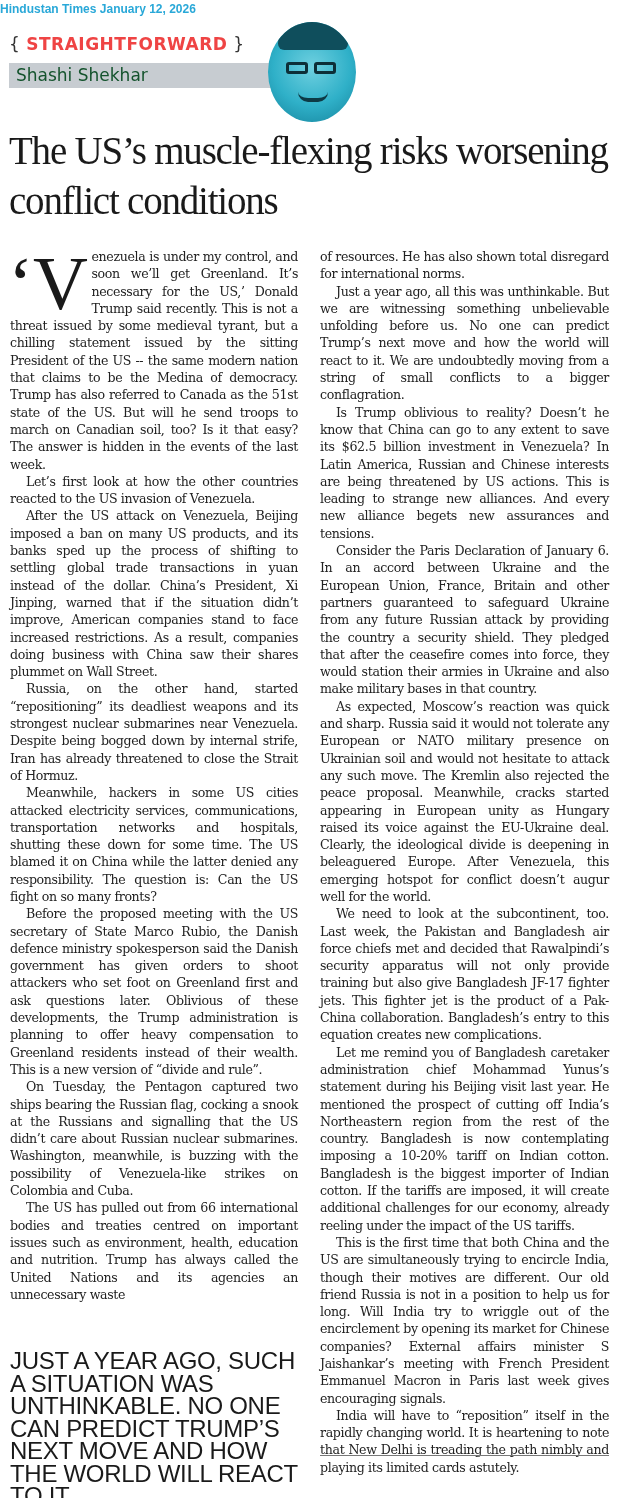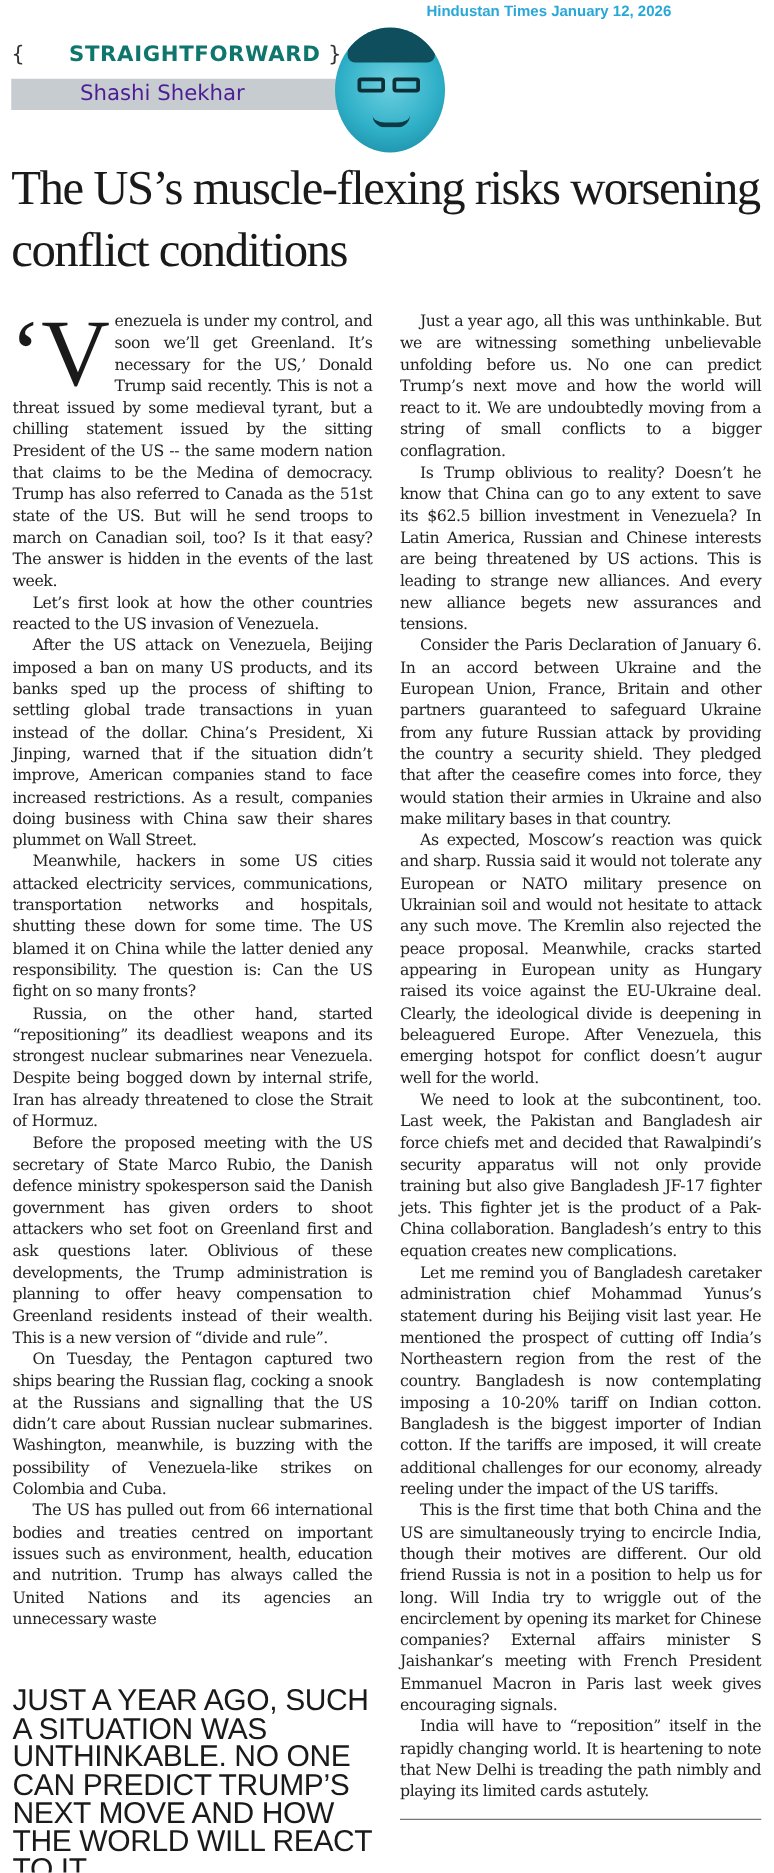--- a/index.html
+++ b/index.html
@@ -1,25 +1,25 @@
 <!DOCTYPE html>
 <html><head>
 <meta charset="utf-8">
 <style>
   html, body { margin: 0; padding: 0; background: #ffffff; }
   body { width: 619px; height: 1498px; position: relative; overflow: hidden; color: #1c1c1c; }
-  .masthead { position: absolute; top: 2px; left: 0; width: 537px; text-align: right;
+  .masthead { position: absolute; top: 2px; left: 0; width: 537px; text-align: left;
     font-family: "Liberation Sans", sans-serif; font-weight: bold; font-size: 12px; color: #29a8d8; }
   .kicker { position: absolute; top: 34px; left: 9px; font-family: "DejaVu Sans", sans-serif;
     font-size: 17px; color: #444; letter-spacing: 0.5px; }
   .kicker .brace { font-weight: normal; color: #333; }
-  .kicker .word { font-weight: bold; color: #0f766e; font-family: "DejaVu Sans", sans-serif; margin-left: 29px; }
+  .kicker .word { font-weight: bold; color: #ef4444; font-family: "DejaVu Sans", sans-serif; }
   .byline-bar { position: absolute; top: 63px; left: 9px; width: 262px; height: 25px; background: #c7ccd1; }
   .byline-bar span { position: absolute; left: 7px; top: 2px; font-family: "DejaVu Sans", sans-serif;
-    font-size: 17px; color: #4c1d95; margin-left: 48px; }
+    font-size: 17px; color: #14532d; }
   .portrait { position: absolute; top: 22px; left: 268px; width: 88px; height: 100px; border-radius: 50%;
     background: radial-gradient(circle at 50% 45%, #6fd0e0 0%, #2fb0c8 55%, #14819a 100%); overflow: hidden; }
   .portrait .hair { position: absolute; top: 0; left: 10px; width: 70px; height: 28px; border-radius: 35px 35px 10px 10px; background: #0f4e5c; }
   .portrait .glasses { position: absolute; top: 40px; left: 18px; width: 54px; height: 12px; }
   .portrait .glasses i { position: absolute; top: 0; width: 22px; height: 12px; border: 3px solid #0d2f38; border-radius: 3px; box-sizing: border-box; }
   .portrait .mouth { position: absolute; top: 70px; left: 30px; width: 30px; height: 6px; border-bottom: 4px solid #0d3a45; border-radius: 0 0 15px 15px; }
   .headline { position: absolute; top: 126px; left: 9px; width: 605px; font-family: "Liberation Serif", serif;
     font-size: 39px; line-height: 50px; color: #1a1a1a; letter-spacing: -1.2px; margin: 0; font-weight: normal; }
   .col { position: absolute; font-family: "DejaVu Serif", serif; font-size: 12.6px; line-height: 17.3px;
     color: #222; text-align: justify; letter-spacing: -0.35px; }
@@ -58,30 +58,31 @@
     </div>
   <div class="mouth"></div>
 </div>
 
 <h1 class="headline">The US’s muscle-flexing risks worsening conflict conditions</h1>
 
 <div class="col col-left">
   <p class="noindent"><span class="dropcap">‘V</span><span>enezuela is under my control, and soon we’ll get Greenland. It’s necessary for the US,’ Donald Trump said recently. This is not a threat issued by some medieval tyrant, but a chilling statement issued by the sitting President of the US -- the same modern nation that claims to be the Medina of democracy. Trump has also referred to Canada as the 51st state of the US. But will he send troops to march on Canadian soil, too? Is it that easy? The answer is hidden in the events of the last week.</span></p>
   <p>Let’s first look at how the other countries reacted to the US invasion of Venezuela.</p>
   <p>After the US attack on Venezuela, Beijing imposed a ban on many US products, and its banks sped up the process of shifting to settling global trade transactions in yuan instead of the dollar. China’s President, Xi Jinping, warned that if the situation didn’t improve, American companies stand to face increased restrictions. As a result, companies doing business with China saw their shares plummet on Wall Street.</p>
+  <p>Russia, on the other hand, started “repositioning” its deadliest weapons and its strongest nuclear submarines near Venezuela. Despite being bogged down by internal strife, Iran has already threatened to close the Strait of Hormuz.</p>
   <p>Meanwhile, hackers in some US cities attacked electricity services, communications, transportation networks and hospitals, shutting these down for some time. The US blamed it on China while the latter denied any responsibility. The question is: Can the US fight on so many fronts?</p>
-  <p>Russia, on the other hand, started “repositioning” its deadliest weapons and its strongest nuclear submarines near Venezuela. Despite being bogged down by internal strife, Iran has already threatened to close the Strait of Hormuz.</p>
   <p>Before the proposed meeting with the US secretary of State Marco Rubio, the Danish defence ministry spokesperson said the Danish government has given orders to shoot attackers who set foot on Greenland first and ask questions later. Oblivious of these developments, the Trump administration is planning to offer heavy compensation to Greenland residents instead of their wealth. This is a new version of “divide and rule”.</p>
   <p>On Tuesday, the Pentagon captured two ships bearing the Russian flag, cocking a snook at the Russians and signalling that the US didn’t care about Russian nuclear submarines. Washington, meanwhile, is buzzing with the possibility of Venezuela-like strikes on Colombia and Cuba.</p>
   <p>The US has pulled out from 66 international bodies and treaties centred on important issues such as environment, health, education and nutrition. Trump has always called the United Nations and its agencies an unnecessary waste</p>
 </div>
 
 <div class="pullquote">Just a year ago, such a situation was unthinkable. No one can predict Trump’s next move and how the world will react to it</div>
 
 <div class="col col-right">
+  <p class="noindent">of resources. He has also shown total disregard for international norms.</p>
   <p>Just a year ago, all this was unthinkable. But we are witnessing something unbelievable unfolding before us. No one can predict Trump’s next move and how the world will react to it. We are undoubtedly moving from a string of small conflicts to a bigger conflagration.</p>
   <p>Is Trump oblivious to reality? Doesn’t he know that China can go to any extent to save its $62.5 billion investment in Venezuela? In Latin America, Russian and Chinese interests are being threatened by US actions. This is leading to strange new alliances. And every new alliance begets new assurances and tensions.</p>
   <p>Consider the Paris Declaration of January 6. In an accord between Ukraine and the European Union, France, Britain and other partners guaranteed to safeguard Ukraine from any future Russian attack by providing the country a security shield. They pledged that after the ceasefire comes into force, they would station their armies in Ukraine and also make military bases in that country.</p>
   <p>As expected, Moscow’s reaction was quick and sharp. Russia said it would not tolerate any European or NATO military presence on Ukrainian soil and would not hesitate to attack any such move. The Kremlin also rejected the peace proposal. Meanwhile, cracks started appearing in European unity as Hungary raised its voice against the EU-Ukraine deal. Clearly, the ideological divide is deepening in beleaguered Europe. After Venezuela, this emerging hotspot for conflict doesn’t augur well for the world.</p>
   <p>We need to look at the subcontinent, too. Last week, the Pakistan and Bangladesh air force chiefs met and decided that Rawalpindi’s security apparatus will not only provide training but also give Bangladesh JF-17 fighter jets. This fighter jet is the product of a Pak-China collaboration. Bangladesh’s entry to this equation creates new complications.</p>
   <p>Let me remind you of Bangladesh caretaker administration chief Mohammad Yunus’s statement during his Beijing visit last year. He mentioned the prospect of cutting off India’s Northeastern region from the rest of the country. Bangladesh is now contemplating imposing a 10-20% tariff on Indian cotton. Bangladesh is the biggest importer of Indian cotton. If the tariffs are imposed, it will create additional challenges for our economy, already reeling under the impact of the US tariffs.</p>
   <p>This is the first time that both China and the US are simultaneously trying to encircle India, though their motives are different. Our old friend Russia is not in a position to help us for long. Will India try to wriggle out of the encirclement by opening its market for Chinese companies? External affairs minister S Jaishankar’s meeting with French President Emmanuel Macron in Paris last week gives encouraging signals.</p>
   <p>India will have to “reposition” itself in the rapidly changing world. It is heartening to note that New Delhi is treading the path nimbly and playing its limited cards astutely.</p>
 </div>
 

